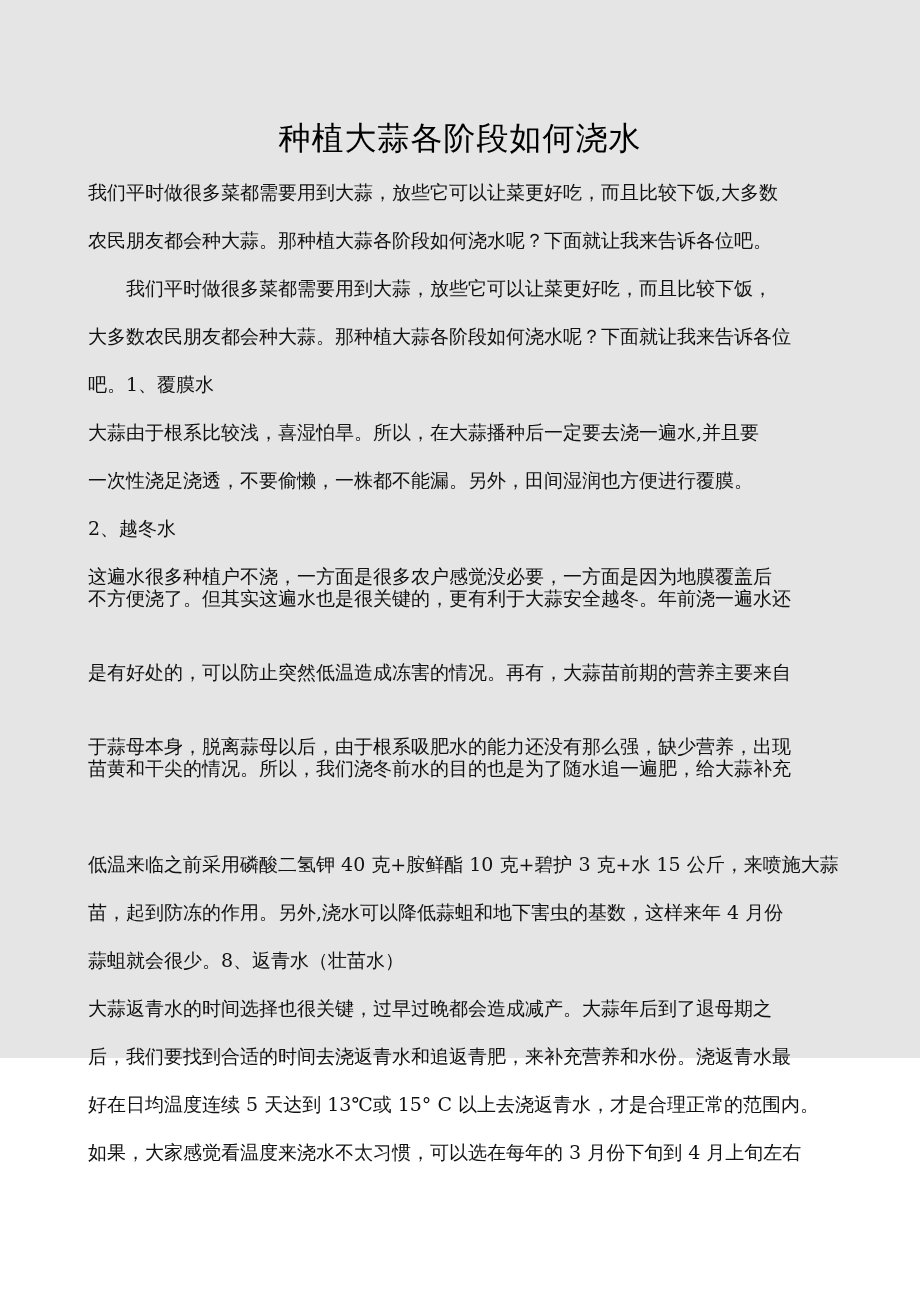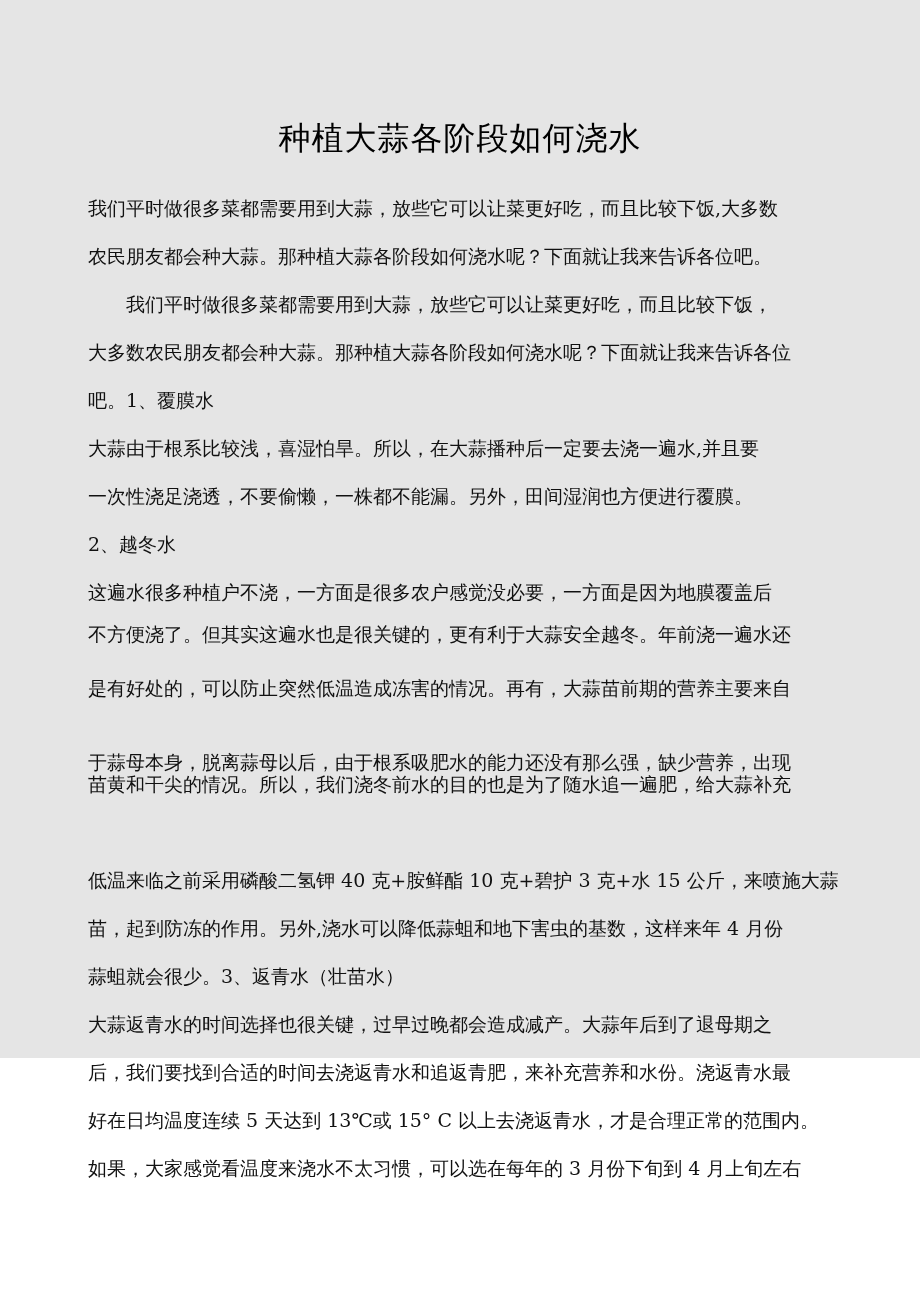--- a/index.html
+++ b/index.html
@@ -6,42 +6,42 @@
     body { width: 920px; height: 1301px; position: relative; overflow: hidden; color: #111111; }
     .page { position: absolute; left: 0; top: 0; width: 920px; height: 1058px; background: #e5e5e5; padding-left: 40px; }
     .title {
       position: absolute; left: 0; top: 116px; width: 920px;
       text-align: center; font-family: "DejaVu Sans", sans-serif;
       font-size: 32px; line-height: 44px; color: #000; letter-spacing: 1px;
     }
     .line {
       position: absolute; left: 88px; width: 752px; white-space: nowrap;
       font-family: "DejaVu Serif", serif; font-size: 19px; line-height: 28px;
-      color: #111; letter-spacing: 0px; margin-top: 16px;
+      color: #111; letter-spacing: 0px;
     }
   </style>
 </head>
 <body>
 
 <div class="page">
   <div class="title">种植大蒜各阶段如何浇水</div>
 
   <div class="line" style="top:178px">我们平时做很多菜都需要用到大蒜，放些它可以让菜更好吃，而且比较下饭,大多数</div>
   <div class="line" style="top:226px">农民朋友都会种大蒜。那种植大蒜各阶段如何浇水呢？下面就让我来告诉各位吧。</div>
   <div class="line" style="top:274px">　　我们平时做很多菜都需要用到大蒜，放些它可以让菜更好吃，而且比较下饭，</div>
   <div class="line" style="top:322px">大多数农民朋友都会种大蒜。那种植大蒜各阶段如何浇水呢？下面就让我来告诉各位</div>
   <div class="line" style="top:370px">吧。1、覆膜水</div>
   <div class="line" style="top:418px"> 大蒜由于根系比较浅，喜湿怕旱。所以，在大蒜播种后一定要去浇一遍水,并且要</div>
   <div class="line" style="top:466px">一次性浇足浇透，不要偷懒，一株都不能漏。另外，田间湿润也方便进行覆膜。</div>
   <div class="line" style="top:514px"> 2、越冬水</div>
   <div class="line" style="top:562px"> 这遍水很多种植户不浇，一方面是很多农户感觉没必要，一方面是因为地膜覆盖后</div>
-  <div class="line" style="top:604px">不方便浇了。但其实这遍水也是很关键的，更有利于大蒜安全越冬。年前浇一遍水还</div>
+  <div class="line" style="top:584px">不方便浇了。但其实这遍水也是很关键的，更有利于大蒜安全越冬。年前浇一遍水还</div>
   <div class="line" style="top:658px">是有好处的，可以防止突然低温造成冻害的情况。再有，大蒜苗前期的营养主要来自</div>
   <div class="line" style="top:732px">于蒜母本身，脱离蒜母以后，由于根系吸肥水的能力还没有那么强，缺少营养，出现</div>
   <div class="line" style="top:754px">苗黄和干尖的情况。所以，我们浇冬前水的目的也是为了随水追一遍肥，给大蒜补充</div>
   <div class="line" style="top:850px">低温来临之前采用磷酸二氢钾 40 克+胺鲜酯 10 克+碧护 3 克+水 15 公斤，来喷施大蒜</div>
   <div class="line" style="top:898px">苗，起到防冻的作用。另外,浇水可以降低蒜蛆和地下害虫的基数，这样来年 4 月份</div>
-  <div class="line" style="top:946px">蒜蛆就会很少。3、返青水（壮苗水）</div>
+  <div class="line" style="top:946px">蒜蛆就会很少。8、返青水（壮苗水）</div>
   <div class="line" style="top:994px"> 大蒜返青水的时间选择也很关键，过早过晚都会造成减产。大蒜年后到了退母期之</div>
   <div class="line" style="top:1042px">后，我们要找到合适的时间去浇返青水和追返青肥，来补充营养和水份。浇返青水最</div>
   <div class="line" style="top:1090px">好在日均温度连续 5 天达到 13℃或 15° C 以上去浇返青水，才是合理正常的范围内。</div>
   <div class="line" style="top:1138px">如果，大家感觉看温度来浇水不太习惯，可以选在每年的 3 月份下旬到 4 月上旬左右</div>
 </div>
 
 </body></html>

